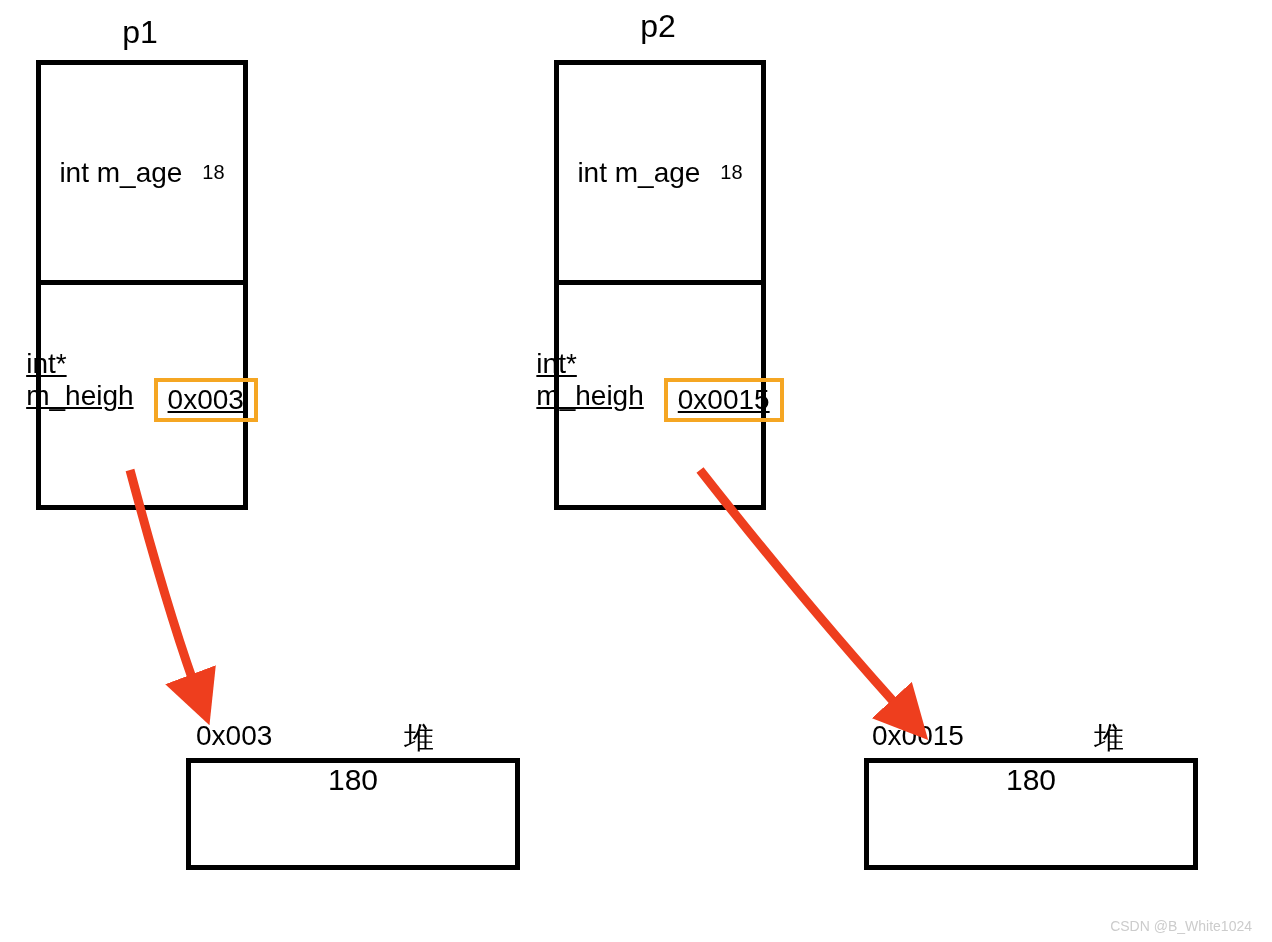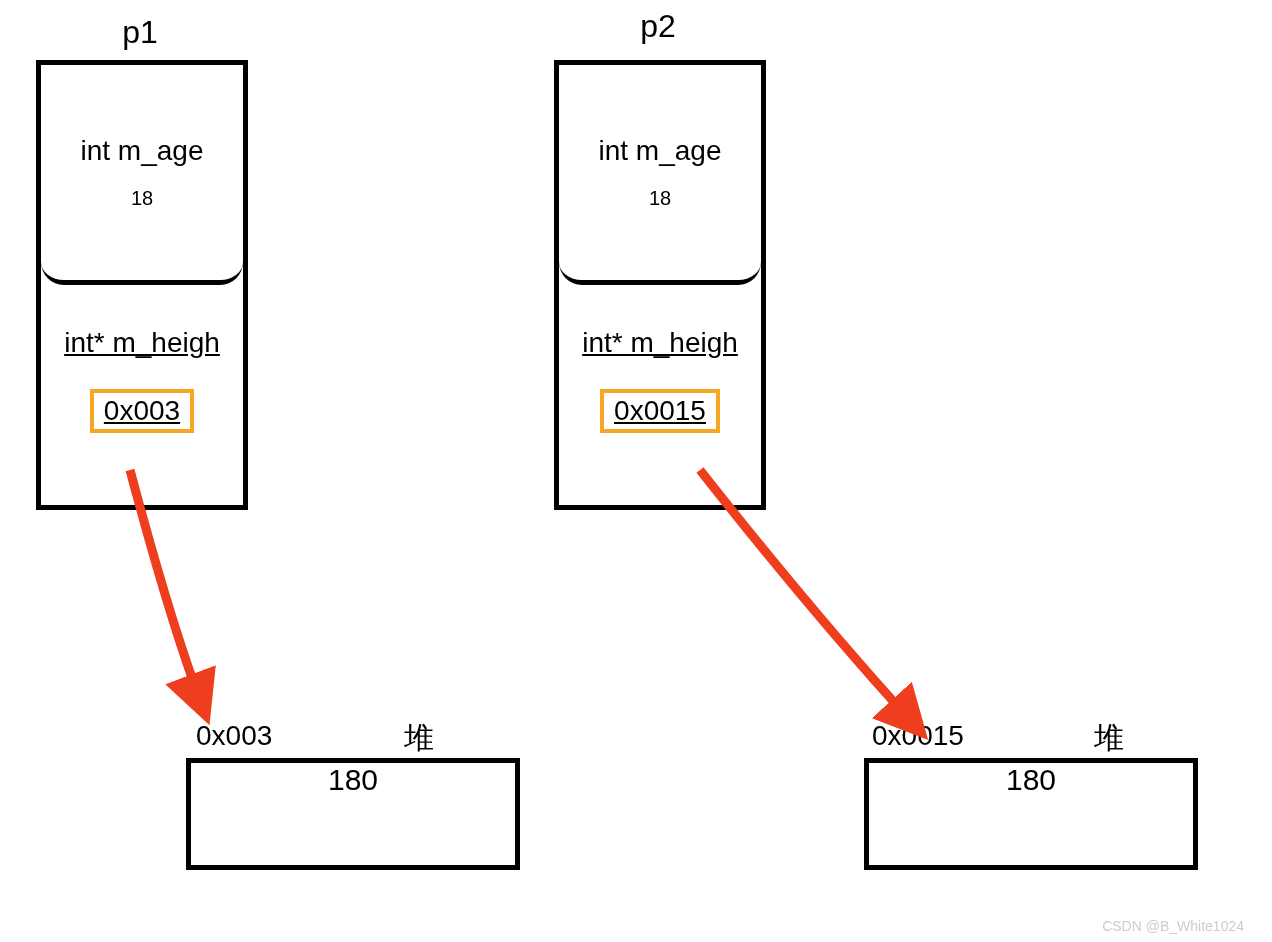--- a/index.html
+++ b/index.html
@@ -1,32 +1,32 @@
 <!DOCTYPE html>
 <html><head>
   <meta charset="utf-8">
   <style>
     * { margin: 0; padding: 0; box-sizing: border-box; }
     body { width: 1272px; height: 942px; font-family: Arial, sans-serif; background: #fff; position: relative; }
     
     .obj-label { position: absolute; font-size: 32px; text-align: center; }
     .obj-box { position: absolute; border: 5px solid #000; }
-    .cell { border-bottom: 5px solid #000; height: 50%; display: flex; flex-direction: column; align-items: center; justify-content: center; gap: 20px; border-radius: 23px; }
+    .cell { border-bottom: 5px solid #000; height: 50%; display: flex; flex-direction: row; align-items: center; justify-content: center; gap: 20px; }
     .cell:last-child { border-bottom: none; text-decoration: underline; }
     .field-label { font-size: 28px; }
     .field-value { font-size: 20px; }
     
     .addr-box { border: 4px solid #f5a623; padding: 2px 10px; font-size: 28px; }
     
     .heap-label { position: absolute; font-size: 30px; }
     .heap-addr { position: absolute; font-size: 28px; }
     .heap-box { position: absolute; border: 5px solid #000; display: flex; align-items: flex-start; justify-content: center; font-size: 30px; }
     
     .arrow-svg { position: absolute; top: 0; left: 0; width: 1272px; height: 942px; pointer-events: none; }
-    .watermark { position: absolute; bottom: 8px; right: 28px; font-size: 14px; color: #ccc; }
+    .watermark { position: absolute; bottom: 8px; right: 20px; font-size: 14px; color: #ccc; }
   </style>
 </head>
 <body>
 
 <div class="obj-label" style="left:110px; top:14px; width:60px;">p1</div>
 <div class="obj-box" style="left:36px; top:60px; width:212px; height:450px;">
   <div class="cell">
     <div class="field-label">int m_age</div>
     <div class="field-value">18</div>
   </div>

